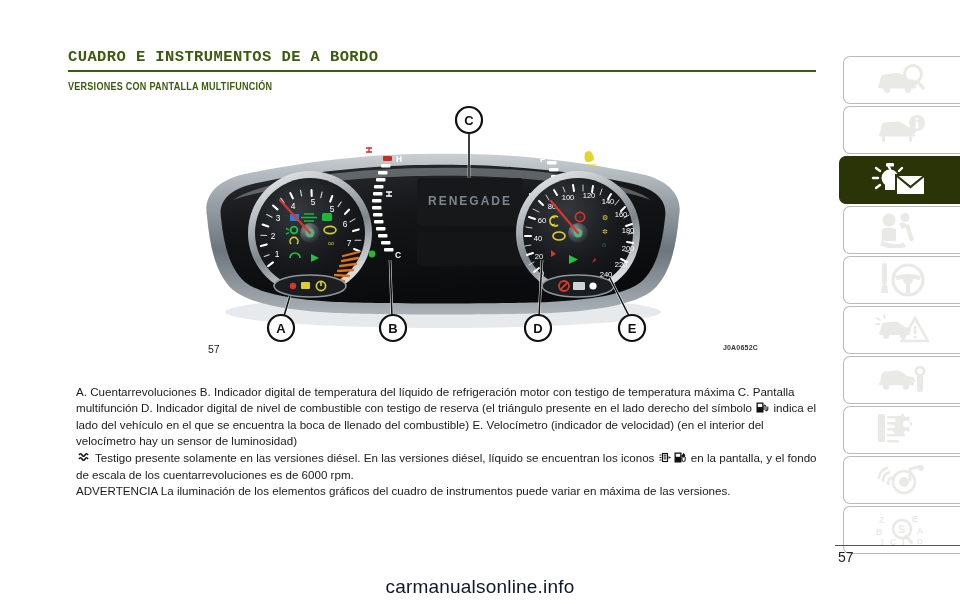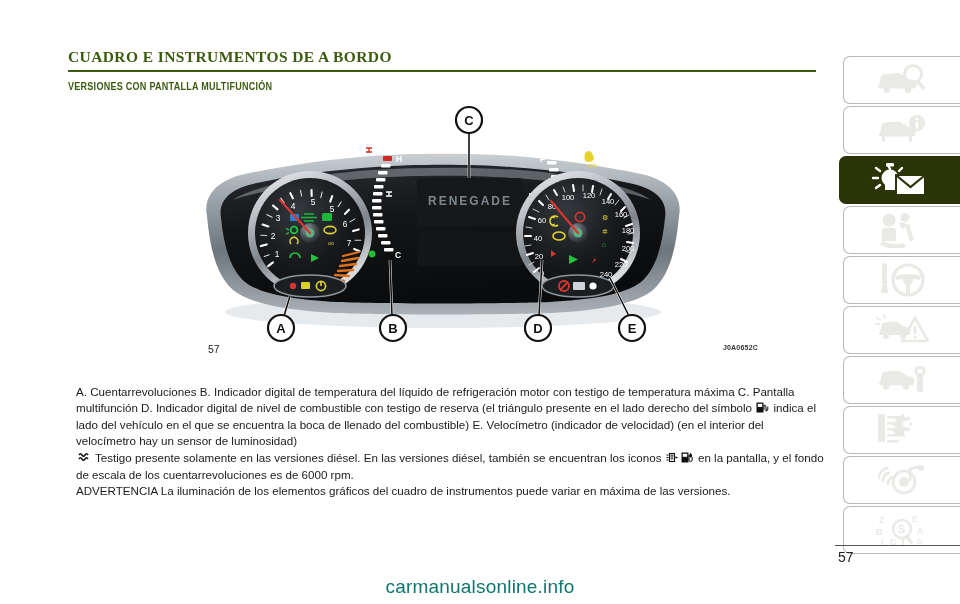--- a/index.html
+++ b/index.html
@@ -23,21 +23,21 @@
     width: 750px; height: 604px;
   }
 
   .page-title {
     position: absolute;
     left: 0; top: 48px;
     font-size: 15.5px;
     font-weight: bold;
     letter-spacing: 0.4px;
     color: #3b5b0f;
-    font-family: Liberation Serif, serif;
+    font-family: Liberation Mono, monospace;
     white-space: nowrap;
   }
   .title-rule {
     position: absolute;
     left: 0; top: 70px;
     width: 748px; height: 1.6px;
     background: #3b5b0f;
   }
   .subtitle {
     position: absolute;
@@ -134,21 +134,21 @@
     position: absolute;
     left: 838px; top: 549px;
     font-size: 14px;
     color: #222;
   }
   .watermark {
     position: absolute;
     left: 0; right: 0; bottom: 6px;
     text-align: center;
     font-size: 19px;
-    color: #0f766e;
+    color: #0f172a;
     letter-spacing: 0.2px;
   }
 </style>
 </head>
 <body>
 
 <div id="page">
 
   <div class="content">
 
@@ -450,21 +450,21 @@
     <p class="body-block" id="para-main"><span>A. Cuentarrevoluciones B. Indicador digital de temperatura del líquido de refrigeración motor con testigo de temperatura máxima C. Pantalla multifunción D. Indicador digital de nivel de combustible con testigo de reserva (el triángulo presente en el lado derecho del símbolo </span><span class="inline-icon"><svg width="13" height="11" viewBox="0 0 13 11" xmlns="http://www.w3.org/2000/svg">
             <rect x="0.5" y="0.5" width="7" height="10" fill="#111"></rect>
             <rect x="1.8" y="1.8" width="4.4" height="3.2" fill="#fff"></rect>
             <path d="M8,3 l0,5 M8,3 q2,0 2,2 l0,2.5 a0.9,0.9 0 0 0 1.8,0 l0,-3" stroke="#111" stroke-width="1" fill="none"></path>
             <path d="M8.6,8.2 l3.6,0 l-1.4,-1.6 l0,3.2 z" fill="#111"></path>
           </svg></span><span> indica el lado del vehículo en el que se encuentra la boca de llenado del combustible) E. Velocímetro (indicador de velocidad) (en el interior del velocímetro hay un sensor de luminosidad)</span></p>
 
     <p class="body-block" id="para-note"><span class="inline-icon"><svg width="14" height="11" viewBox="0 0 14 11" xmlns="http://www.w3.org/2000/svg">
             <path d="M2,3 q1.5,-2.5 3,0 q1.5,2.5 3,0 q1.5,-2.5 3,0" stroke="#111" stroke-width="1.5" fill="none"></path>
             <path d="M2,7 q1.5,-2.5 3,0 q1.5,2.5 3,0 q1.5,-2.5 3,0" stroke="#111" stroke-width="1.5" fill="none"></path>
-          </svg></span><span> Testigo presente solamente en las versiones diésel. En las versiones diésel, también se encuentran los iconos </span><span class="inline-icon"><svg width="13" height="11" viewBox="0 0 13 11" xmlns="http://www.w3.org/2000/svg">
+          </svg></span><span> Testigo presente solamente en las versiones diésel. En las versiones diésel, líquido se encuentran los iconos </span><span class="inline-icon"><svg width="13" height="11" viewBox="0 0 13 11" xmlns="http://www.w3.org/2000/svg">
             <rect x="3.5" y="1.5" width="5" height="8" fill="none" stroke="#111" stroke-width="1.1"></rect>
             <path d="M4.6,3.2 l2.8,0 M4.6,5 l2.8,0 M4.6,6.8 l2.8,0" stroke="#111" stroke-width="1"></path>
             <path d="M0.5,3 l2,0 M0.5,5.5 l2,0 M0.5,8 l2,0" stroke="#111" stroke-width="1.1"></path>
             <path d="M9.5,4.2 l2.6,1.3 l-2.6,1.3 z" fill="#111"></path>
           </svg></span><span class="inline-icon"><svg width="13" height="11" viewBox="0 0 13 11" xmlns="http://www.w3.org/2000/svg">
             <rect x="0.5" y="0.5" width="7" height="10" fill="#111"></rect>
             <rect x="1.8" y="1.8" width="4.4" height="3" fill="#fff"></rect>
             <path d="M8,3 l0,5 q0,1.6 1.6,1.6 q1.6,0 1.6,-1.6 l0,-3" stroke="#111" stroke-width="1" fill="none"></path>
             <path d="M9.6,0.8 q1.6,2 1.6,3 a1.6,1.6 0 0 1 -3.2,0 q0,-1 1.6,-3 z" fill="#111"></path>
           </svg></span><span> en la pantalla, y el fondo de escala de los cuentarrevoluciones es de 6000 rpm.</span></p>

